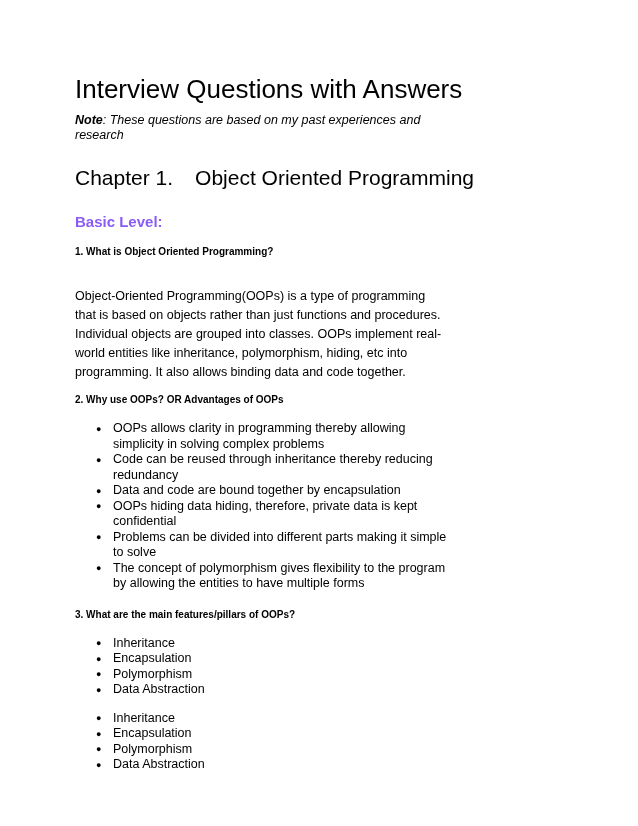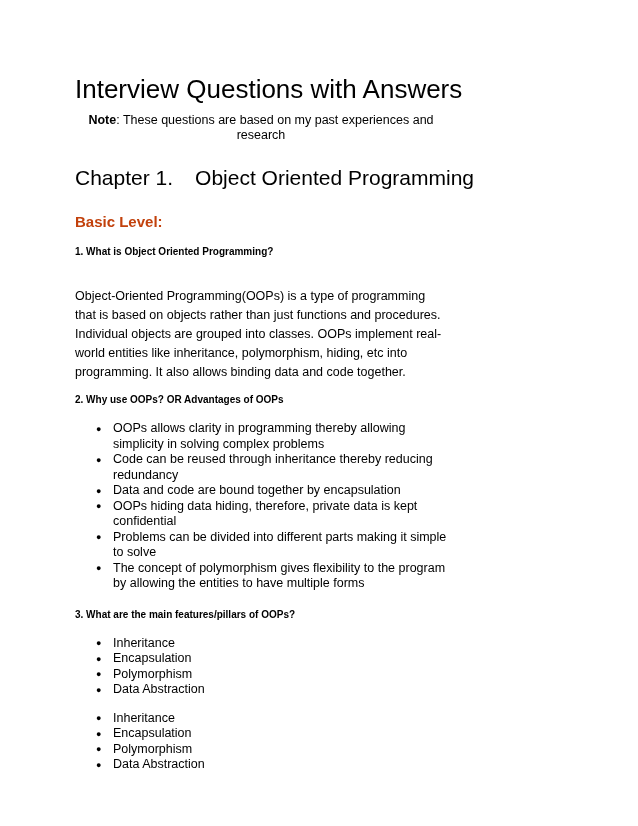--- a/index.html
+++ b/index.html
@@ -20,38 +20,38 @@
     font-size: 26px;
     font-weight: 400;
     line-height: 30px;
     text-align: center;
     white-space: nowrap;
   }
   .note-line {
     margin-top: 9px;
     font-size: 12.5px;
     line-height: 15px;
-    text-align: center;
+    font-style: italic;
   }
   .note-label { font-weight: 700; }
   .chapter-heading {
     margin-top: 22px;
     font-size: 21px;
     font-weight: 400;
     line-height: 26px;
     white-space: nowrap;
     text-align: right;
   }
   .chapter-name { margin-left: 22px; }
   .level-heading {
     margin-top: 22px;
     font-size: 15px;
     font-weight: 700;
     line-height: 18px;
-    color: #c2410c;
+    color: #8b5cf6;
   }
   .q-heading {
     font-size: 10px;
     font-weight: 700;
     line-height: 17px;
   }
   .q1-heading { margin-top: 12px; }
   .q2-heading { margin-top: 9px; }
   .q3-heading { margin-top: 14px; }
   .q4-heading { margin-top: 16px; }

